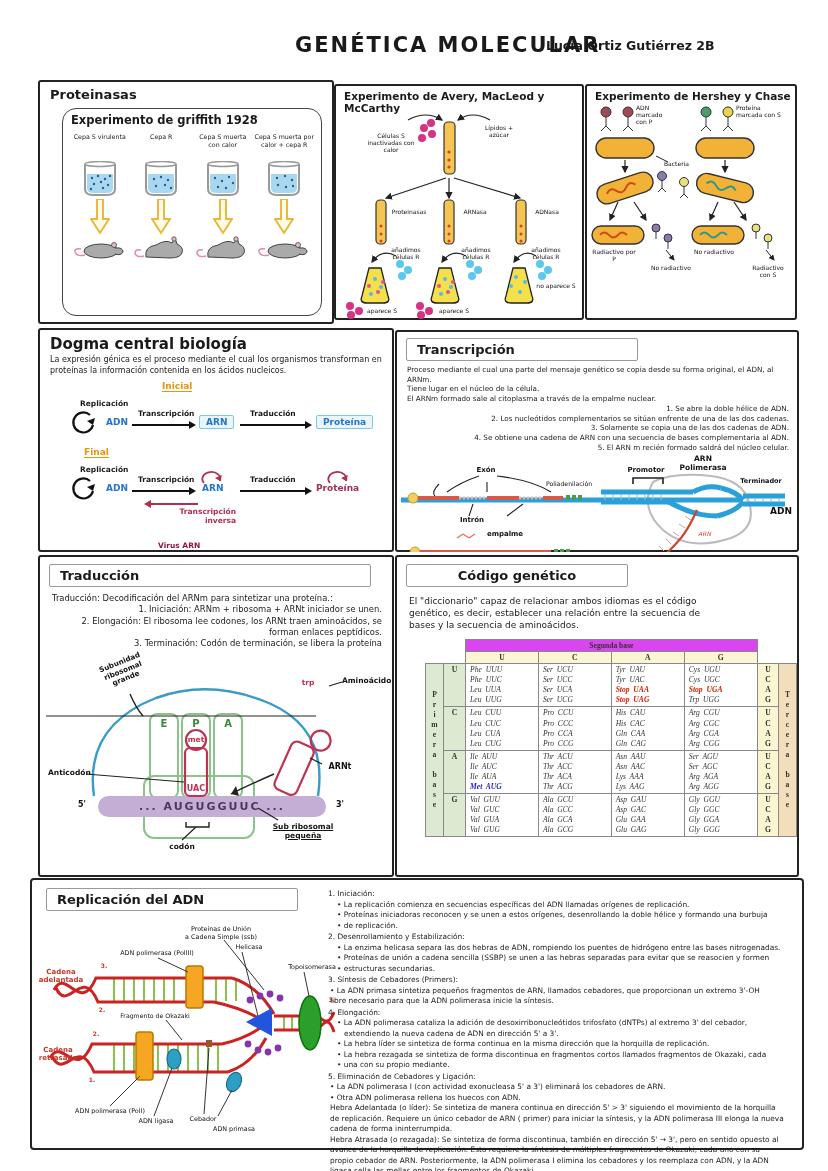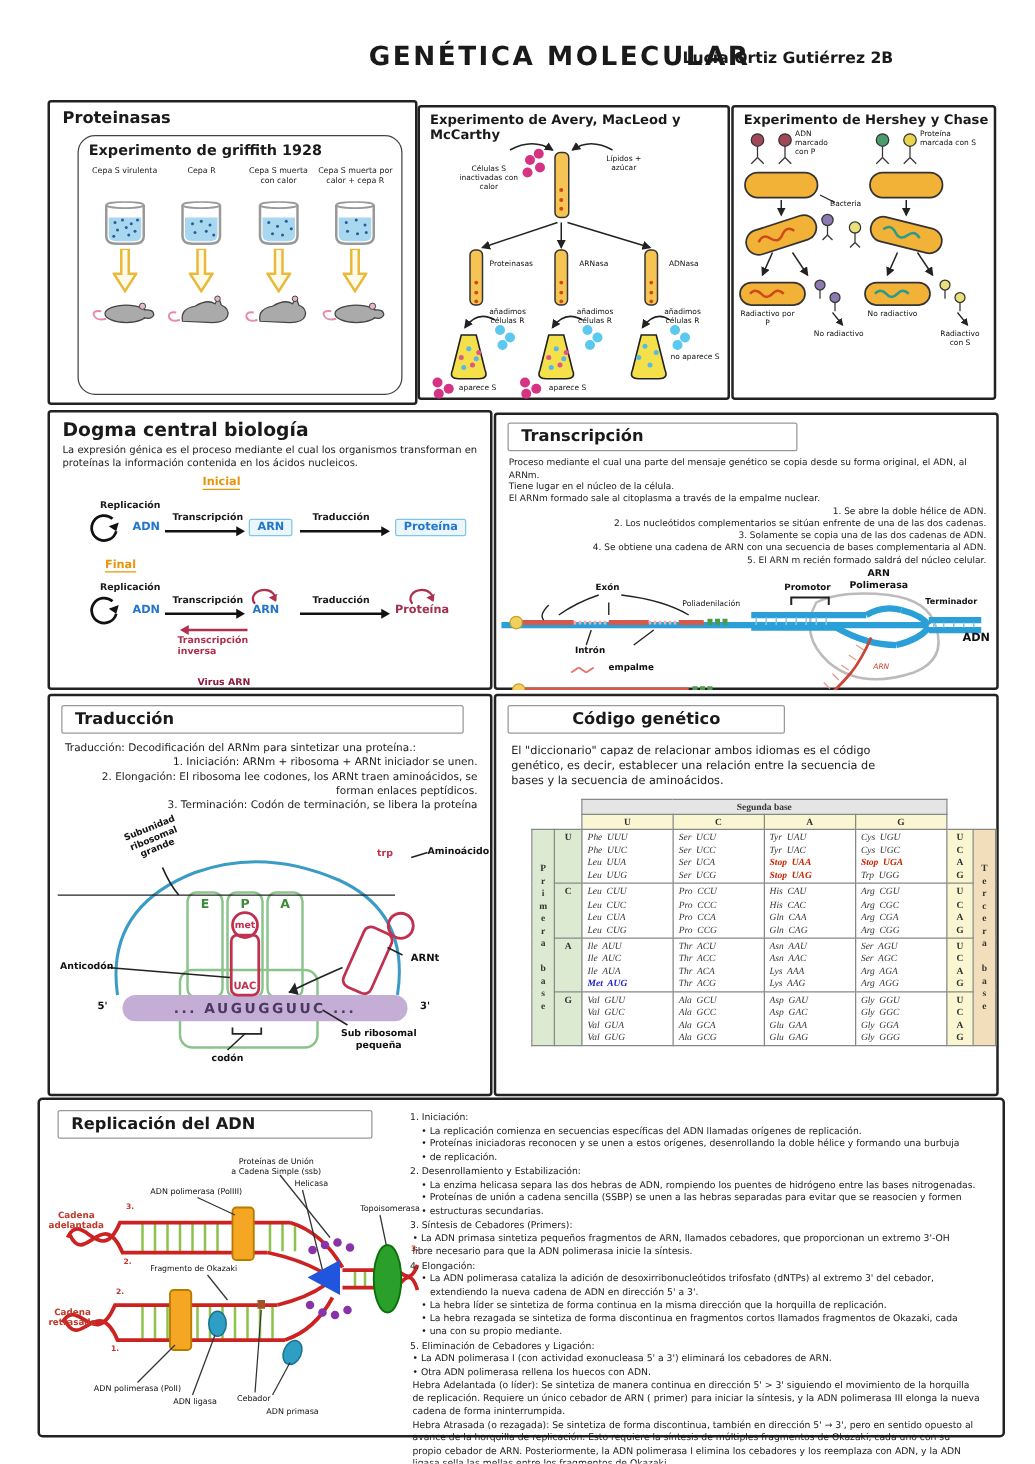--- a/index.html
+++ b/index.html
@@ -18,33 +18,33 @@
   .lbl.red{color:#c0392b;font-weight:bold;}
   .griffith-grid{display:flex;justify-content:space-around;padding:4px 6px 0 6px;}
   .gcol{display:flex;flex-direction:column;align-items:center;width:60px;}
   .glabel{font-size:6.3px;text-align:center;height:28px;line-height:1.25;}
   .steps div{padding-left:14px;text-indent:-8px;text-align:right;}
   .flowwrap{position:relative;width:345px;height:158px;margin:4px 0 0 14px;}
   .fl{position:absolute;font-size:7.5px;}
   .fl.orange{color:#e8940c;font-weight:bold;border-bottom:1.5px solid #e8940c;font-size:9px;}
   .fl.blue{color:#2277cc;font-weight:bold;font-size:9px;}
   .fl.maroon{color:#a03050;font-weight:bold;font-size:9px;}
-  .fl.redlbl{color:#b03050;font-weight:bold;text-align:left;line-height:1.2;}
+  .fl.redlbl{color:#b03050;font-weight:bold;text-align:right;line-height:1.2;margin-left:28px;}
   .fl.darkred{color:#8b1a3a;font-weight:bold;}
   .nbox{position:absolute;border:1.5px solid #7ec8e3;background:#eaf6fc;color:#2277cc;
         font-weight:bold;font-size:9px;padding:1px 6px;border-radius:2px;}
   .harrow{position:absolute;height:2px;background:#111;}
   .harrow::after{content:'';position:absolute;right:-6px;top:-3px;border-left:7px solid #111;
         border-top:4px solid transparent;border-bottom:4px solid transparent;}
   .harrow.red{background:#b03050;}
   .harrow.red::after{border-left:none;border-right:7px solid #b03050;left:-6px;right:auto;}
   .gc-table{border-collapse:collapse;font-family:"Liberation Serif",serif;font-size:7.6px;
         margin:8px 0 0 28px;color:#333;}
   .gc-table td,.gc-table th{border:1px solid #888;padding:1px 4px;vertical-align:top;}
-  .gc-head{background:#e5e5e5;text-align:center;font-weight:bold;}
+  .gc-head{background:#d946ef;text-align:center;font-weight:bold;}
   .gc-colh{background:#faf6d2;text-align:center;font-weight:bold;width:68px;}
   .gc-blank{border:none !important;}
   .gc-base{background:#dcead2;font-weight:bold;text-align:center;width:14px;}
   .gc-third{background:#faf6d2;font-weight:bold;text-align:center;width:13px;line-height:1.32;}
   .gc-cell{line-height:1.32;font-style:italic;}
   .gc-cell div{white-space:pre;}
   .gc-vert{writing-mode:vertical-lr;text-orientation:upright;text-align:center;
         font-weight:bold;letter-spacing:1px;padding:2px 1px;}
   .gc-green{background:#dcead2;}
   .gc-tan{background:#f3debb;}
@@ -571,21 +571,21 @@
         <div class="lbl" style="left:140px;top:79px;width:20px;color:#c03050;font-weight:bold;font-size:7.5px;">met</div>
         <div class="lbl" style="left:252px;top:22px;width:20px;color:#c03050;font-weight:bold;font-size:7.5px;">trp</div>
         <div class="lbl" style="left:296px;top:20px;width:44px;font-weight:bold;font-size:7.5px;">Aminoácido</div>
         <div class="lbl" style="left:278px;top:106px;width:32px;font-weight:bold;font-size:8px;">ARNt</div>
         <div class="lbl" style="left:2px;top:112px;width:42px;font-weight:bold;font-size:7.5px;">Anticodón</div>
         <div class="lbl" style="left:138px;top:128px;width:24px;color:#c03050;font-weight:bold;font-size:8px;">UAC</div>
         <div class="lbl" style="left:28px;top:144px;width:16px;font-weight:bold;font-size:8px;">5'</div>
         <div class="lbl" style="left:286px;top:144px;width:16px;font-weight:bold;font-size:8px;">3'</div>
         <div class="lbl" style="left:76px;top:144px;width:180px;color:#4a3860;font-weight:bold;font-size:11px;letter-spacing:2px;">... AUGUGGUUC ...</div>
         <div class="lbl" style="left:118px;top:186px;width:36px;font-weight:bold;font-size:7.5px;">codón</div>
-        <div class="lbl" style="left:222px;top:166px;width:70px;font-weight:bold;font-size:7.5px;">Sub ribosomal pequeña</div>
+        <div class="lbl" style="left:222px;top:166px;width:70px;font-weight:bold;font-size:7.5px;text-decoration:underline;">Sub ribosomal pequeña</div>
       </div>
     </div>
 
     <div class="panel" style="left:365px;top:3px;width:400px;height:318px;">
       <div class="tbox" style="min-width:200px;text-align:center;">Código genético</div>
       <div class="hw" style="font-size:9px;padding:8px 10px 0 12px;width:320px;">El "diccionario" capaz de relacionar ambos idiomas es el código genético, es decir, establecer una relación entre la secuencia de bases y la secuencia de aminoácidos.</div>
       <table class="gc-table">
         <thead>
           <tr>
             <td class="gc-blank" colspan="2"></td>

